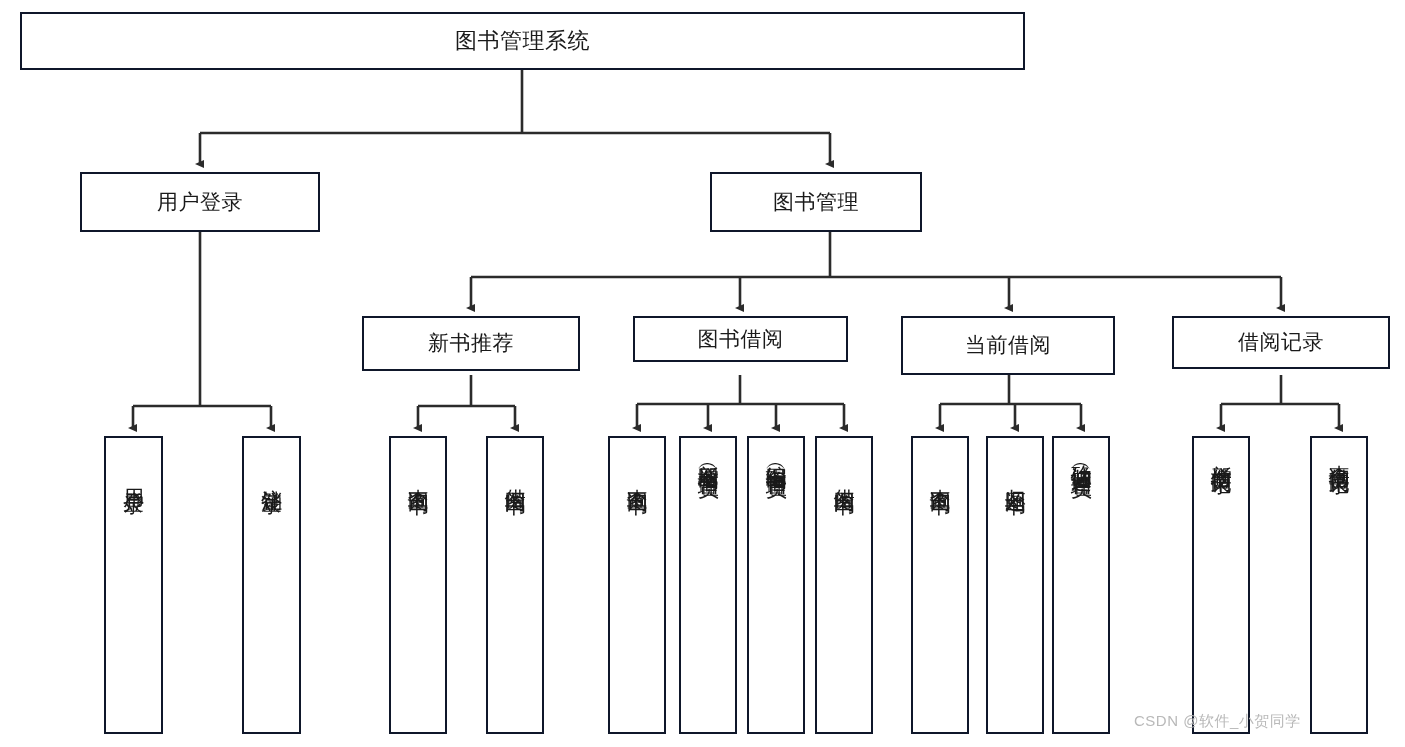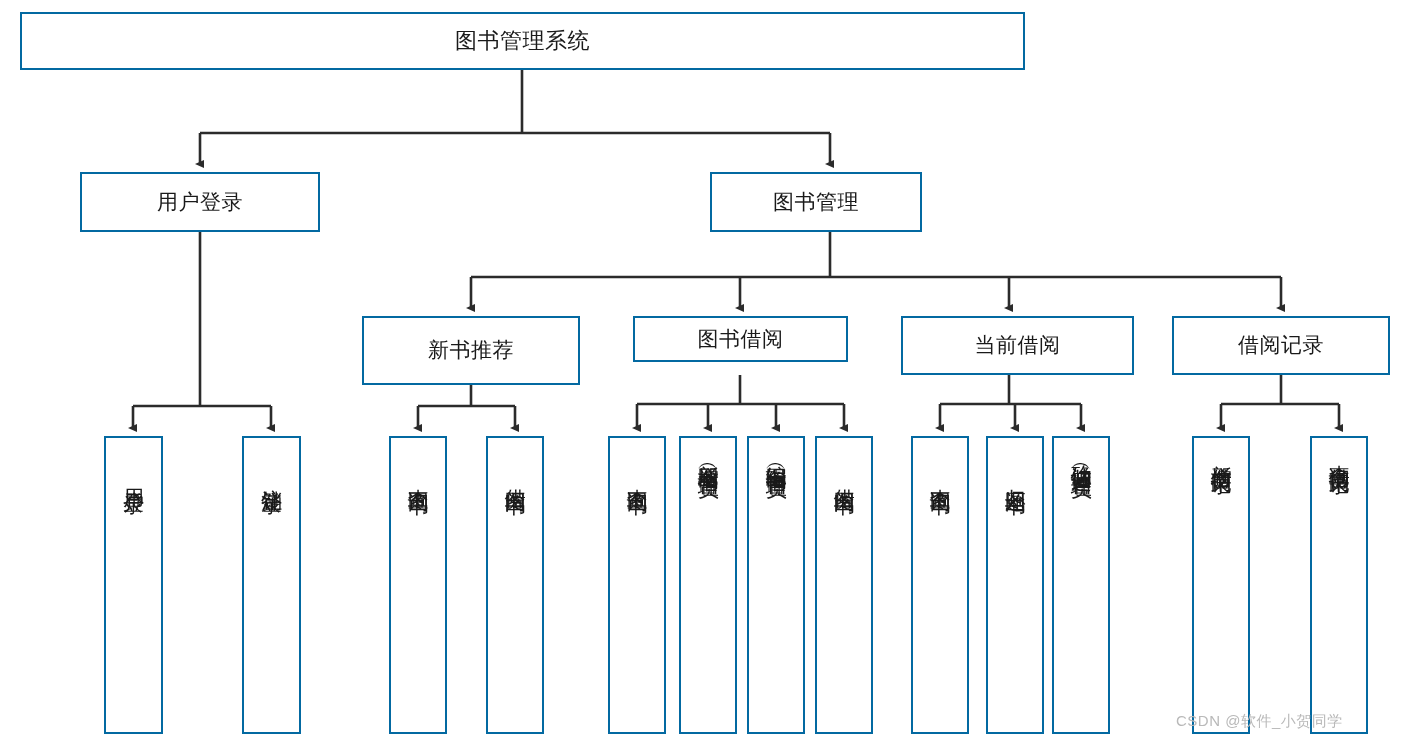--- a/index.html
+++ b/index.html
@@ -21,21 +21,21 @@
     position: absolute;
     left: 0;
     top: 0;
     width: 1405px;
     height: 747px;
     pointer-events: none;
   }
   .node {
     position: absolute;
     box-sizing: border-box;
-    border: 2px solid #0369a1;
+    border: 2px solid #0f172a;
     background: #ffffff;
     display: flex;
     align-items: center;
     justify-content: center;
     color: #1a1a1a;
   }
   .node .label {
     text-align: center;
     line-height: 1.18;
     letter-spacing: 0.5px;
@@ -132,30 +132,30 @@
     <span class="label">图书管理系统</span>
   </div>
 
   <div class="node h" style="left:80px;top:172px;width:240px;height:60px;">
     <span class="label">用户登录</span>
   </div>
   <div class="node h" style="left:710px;top:172px;width:212px;height:60px;">
     <span class="label">图书管理</span>
   </div>
 
-  <div class="node h" style="left:362px;top:316px;width:218px;height:69px;">
+  <div class="node h" style="left:362px;top:316px;width:218px;height:55px;">
     <span class="label">新书推荐</span>
   </div>
   <div class="node h" style="left:633px;top:316px;width:215px;height:46px;">
     <span class="label">图书借阅</span>
   </div>
-  <div class="node h" style="left:901px;top:316px;width:233px;height:59px;">
+  <div class="node h" style="left:901px;top:316px;width:214px;height:59px;">
     <span class="label">当前借阅</span>
   </div>
-  <div class="node h" style="left:1172px;top:316px;width:218px;height:59px;">
+  <div class="node h" style="left:1172px;top:316px;width:218px;height:53px;">
     <span class="label">借阅记录</span>
   </div>
 
   <div class="node v" style="left:104px;top:436px;width:59px;height:298px;">
     <span class="label">用户登录</span>
   </div>
   <div class="node v" style="left:242px;top:436px;width:59px;height:298px;">
     <span class="label">注销登录</span>
   </div>
   <div class="node v" style="left:389px;top:436px;width:58px;height:298px;">
@@ -185,15 +185,15 @@
   <div class="node v tall" style="left:1052px;top:436px;width:58px;height:298px;">
     <span class="label">确认归还（管理员）</span>
   </div>
   <div class="node v tall" style="left:1192px;top:436px;width:58px;height:298px;">
     <span class="label">新增借阅记录</span>
   </div>
   <div class="node v tall" style="left:1310px;top:436px;width:58px;height:298px;">
     <span class="label">查询借阅记录</span>
   </div>
 
-  <div class="watermark" style="left:1176px;top:712px;">CSDN @软件_小贺同学</div>
+  <div class="watermark" style="left:1134px;top:712px;">CSDN @软件_小贺同学</div>
 
 </div>
 
 </body></html>

